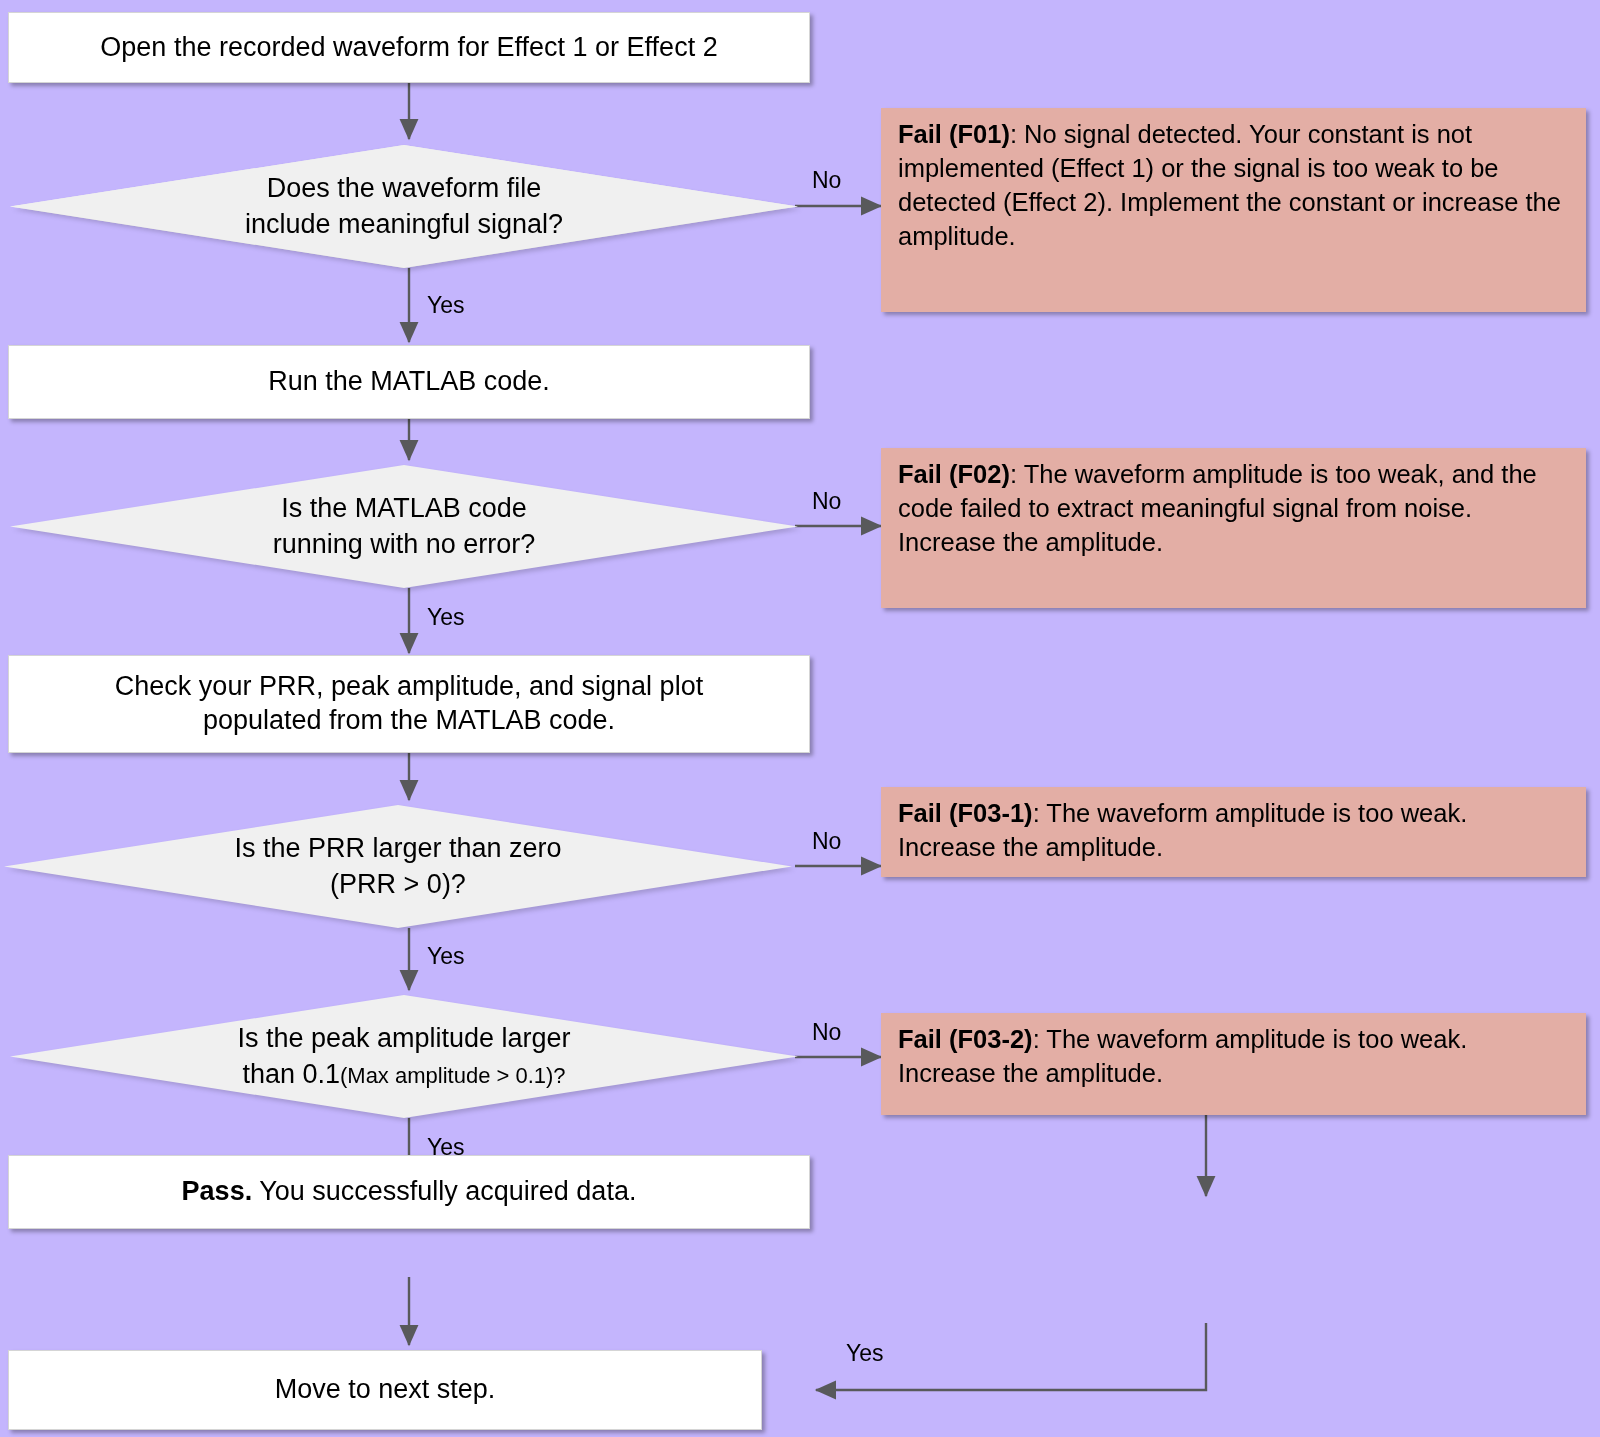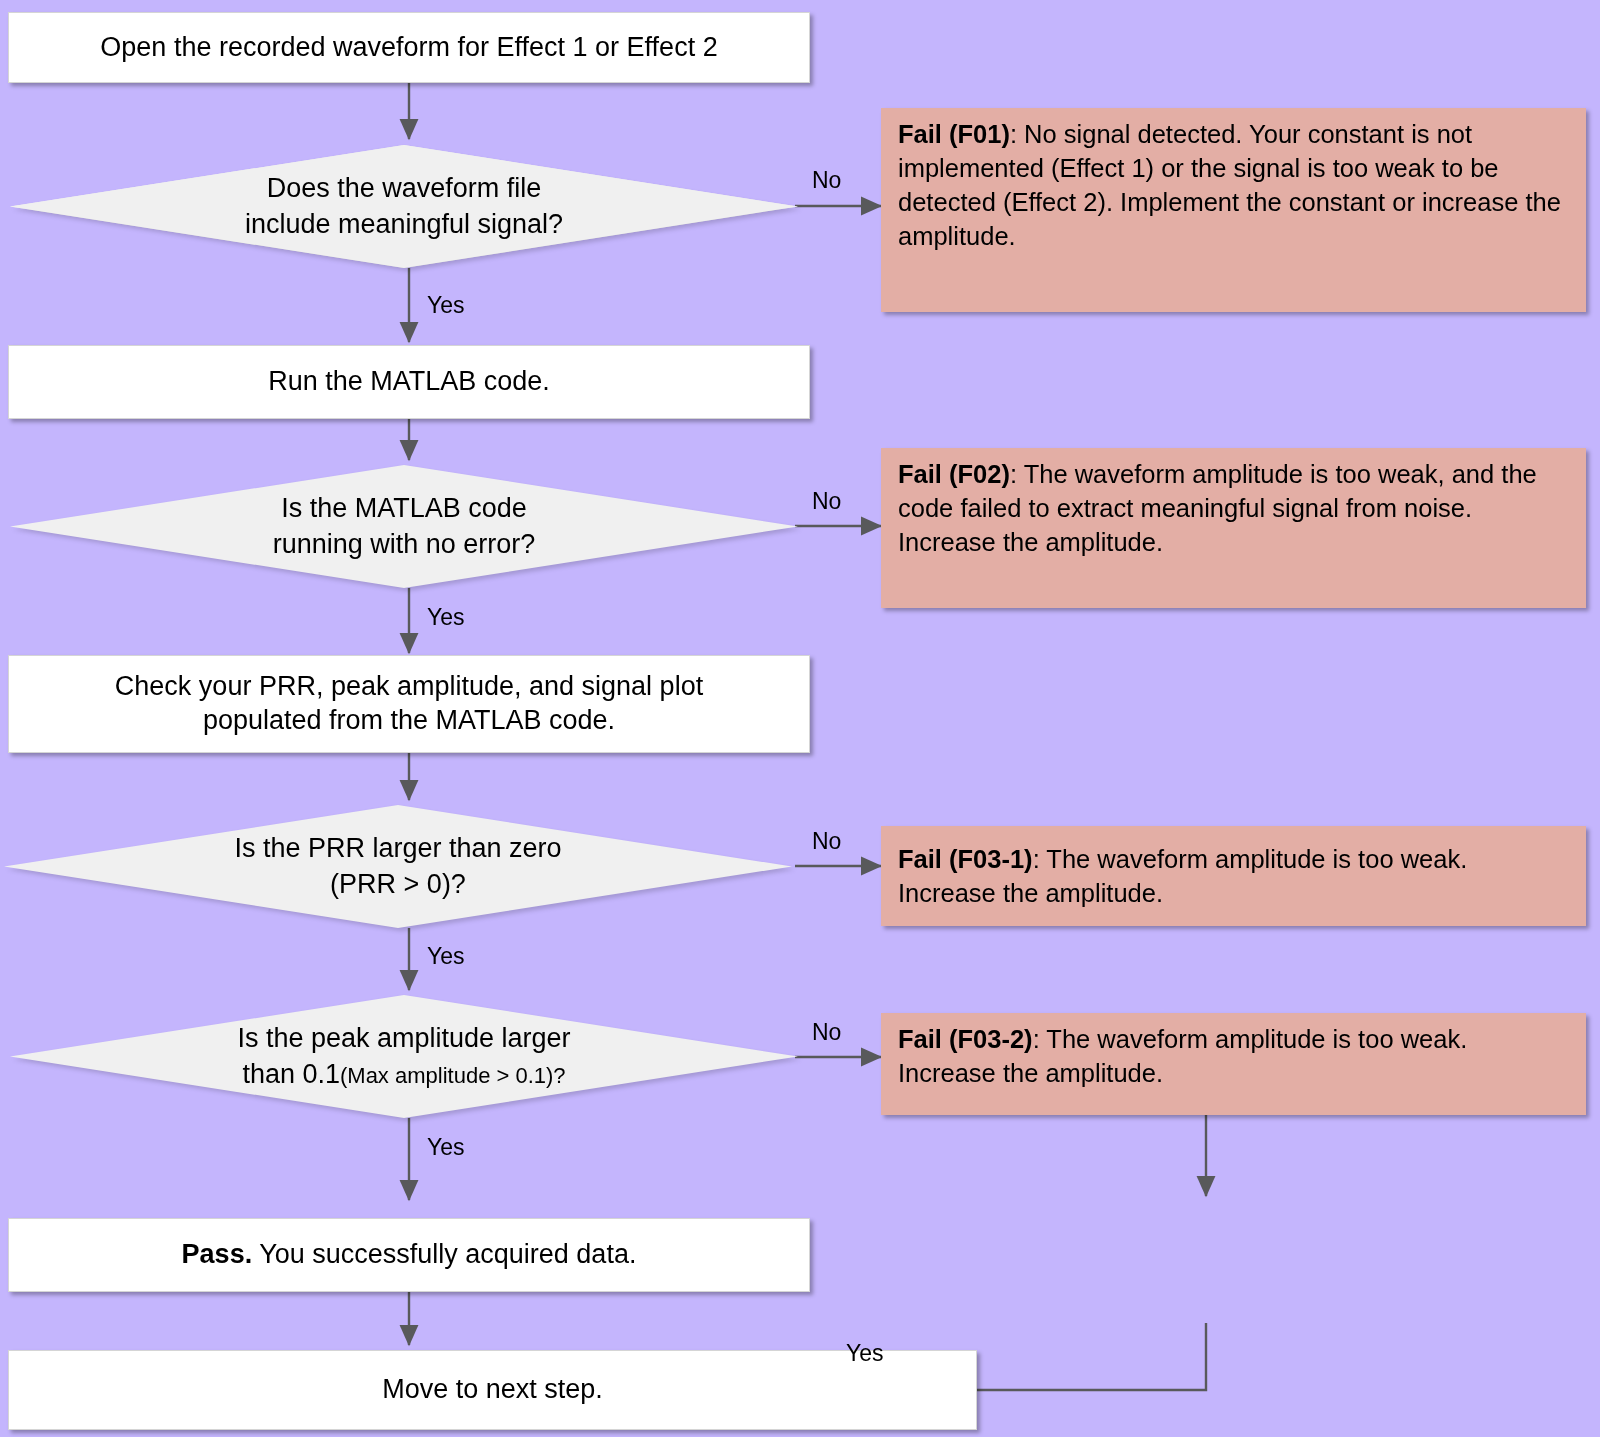--- a/index.html
+++ b/index.html
@@ -193,21 +193,21 @@
       <polygon points="394,0 788,61.5 394,123 0,61.5" fill="#f0f0f0"></polygon>
     </svg>
     <div class="diamond-label">
       <div>
         <div>Is the PRR  larger than zero</div>
         <div>(PRR &gt; 0)?</div>
       </div>
     </div>
   </div>
 
-  <div class="fail" style="left:881px; top:826px; width:705px; height:100px; display:flex; align-items:center;">
+  <div class="fail" style="left:881px; top:787px; width:705px; height:90px; display:flex; ">
     <div>
       <b>Fail (F03-1)</b><span>: The waveform amplitude is too weak. Increase the amplitude.</span>
     </div>
   </div>
 
   <div class="diamond-wrap" style="left:10px; top:995px; width:788px; height:123px;">
     <svg width="788" height="123" viewBox="0 0 788 123">
       <polygon points="394,3 791,64.5 397,126 3,64.5" fill="rgba(0,0,0,0.16)" style="filter:blur(2px)"></polygon>
       <polygon points="394,0 788,61.5 394,123 0,61.5" fill="#f0f0f0"></polygon>
     </svg>
@@ -218,28 +218,28 @@
       </div>
     </div>
   </div>
 
   <div class="fail" style="left:881px; top:1013px; width:705px; height:102px; display:flex; ">
     <div>
       <b>Fail (F03-2)</b><span>: The waveform amplitude is too weak. Increase the amplitude.</span>
     </div>
   </div>
 
-  <div class="proc" style="left:8px; top:1218px; width:802px; height:74px;">
+  <div class="proc" style="left:8px; top:1155px; width:802px; height:74px;">
     <span>
       <b>Pass.</b><span> You successfully acquired data.</span>
     </span>
   </div>
 
 
-  <div class="proc" style="left:8px; top:1350px; width:969px; height:80px;">
+  <div class="proc" style="left:8px; top:1350px; width:754px; height:80px;">
     <span>Move to next step.</span>
   </div>
 
   <div class="elabel" style="left:812px; top:167px;">No</div>
   <div class="elabel" style="left:427px; top:292px;">Yes</div>
 
   <div class="elabel" style="left:812px; top:488px;">No</div>
   <div class="elabel" style="left:427px; top:604px;">Yes</div>
 
   <div class="elabel" style="left:812px; top:828px;">No</div>

